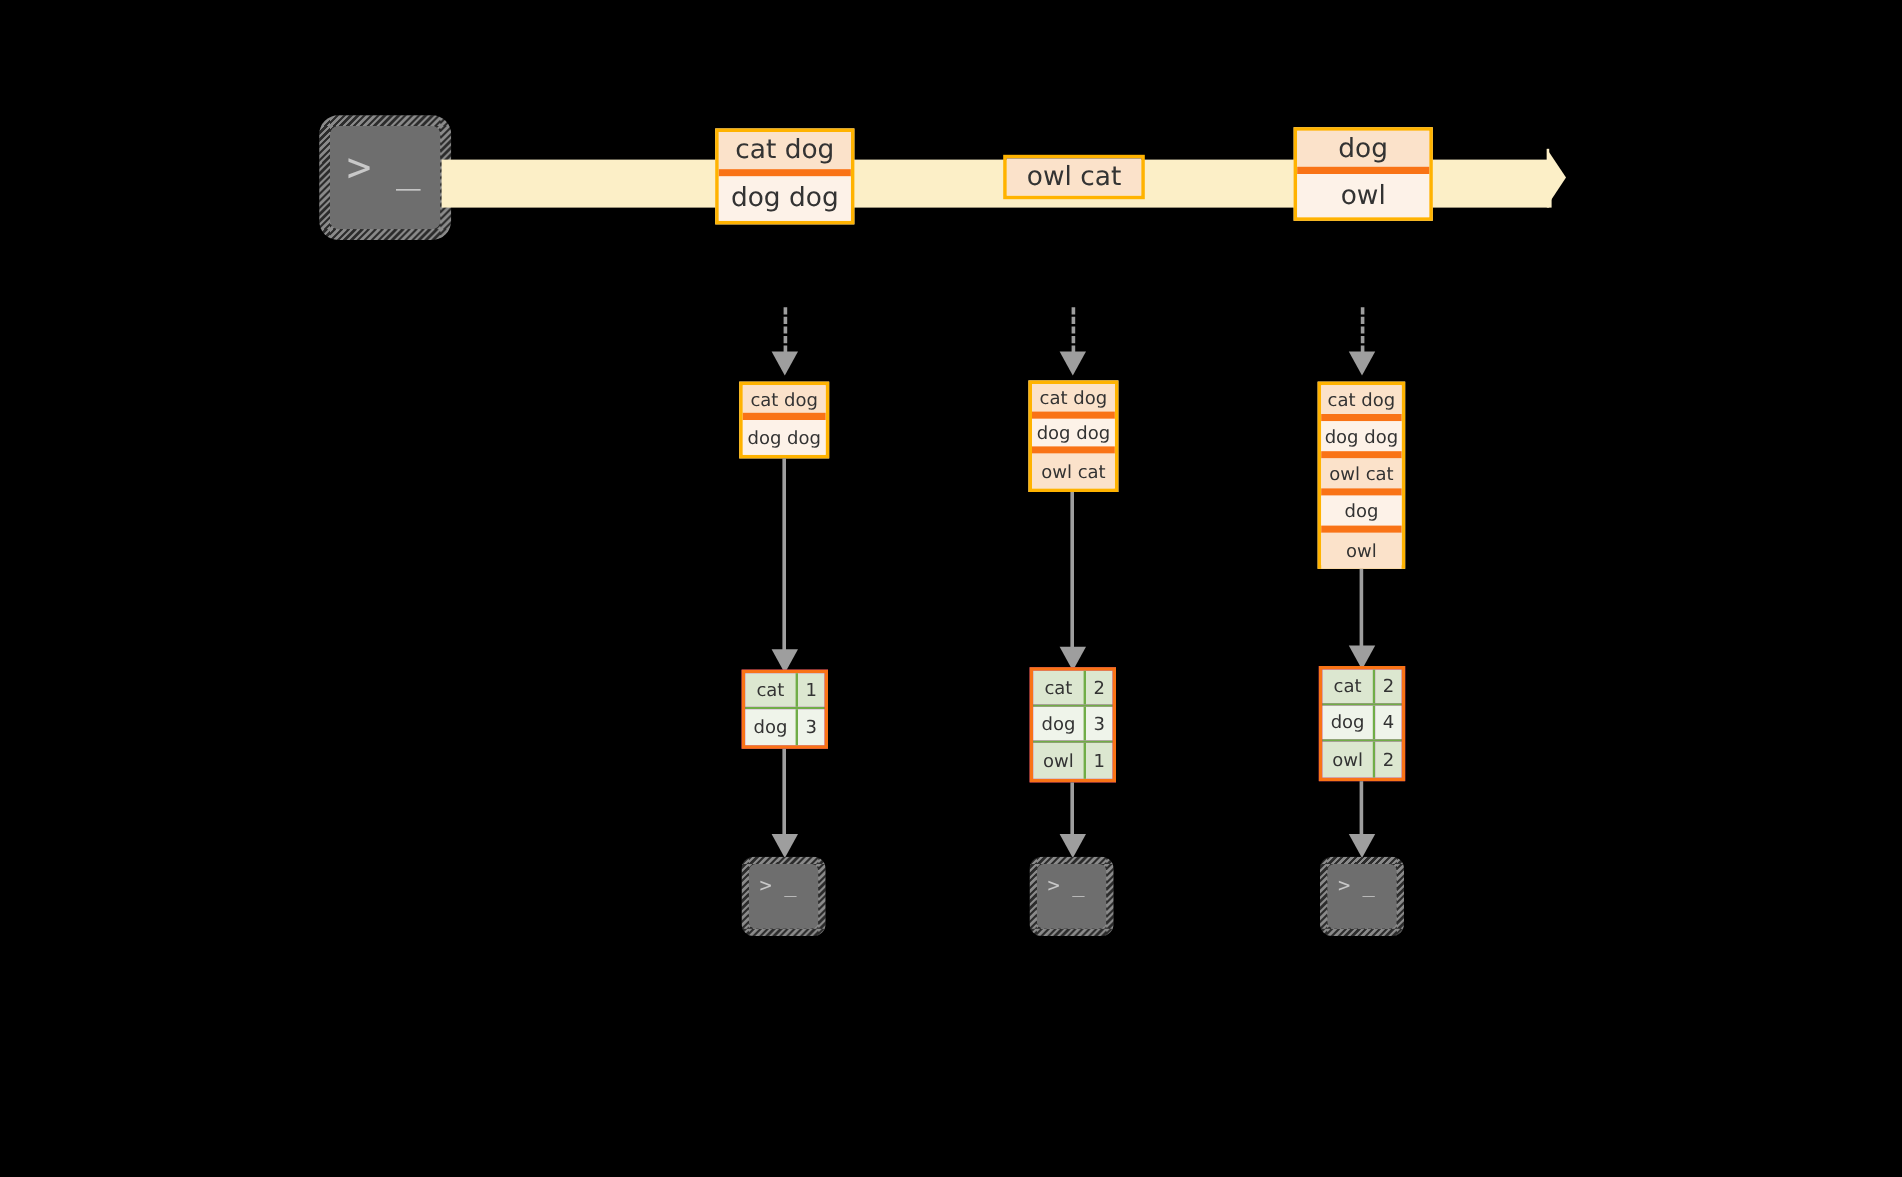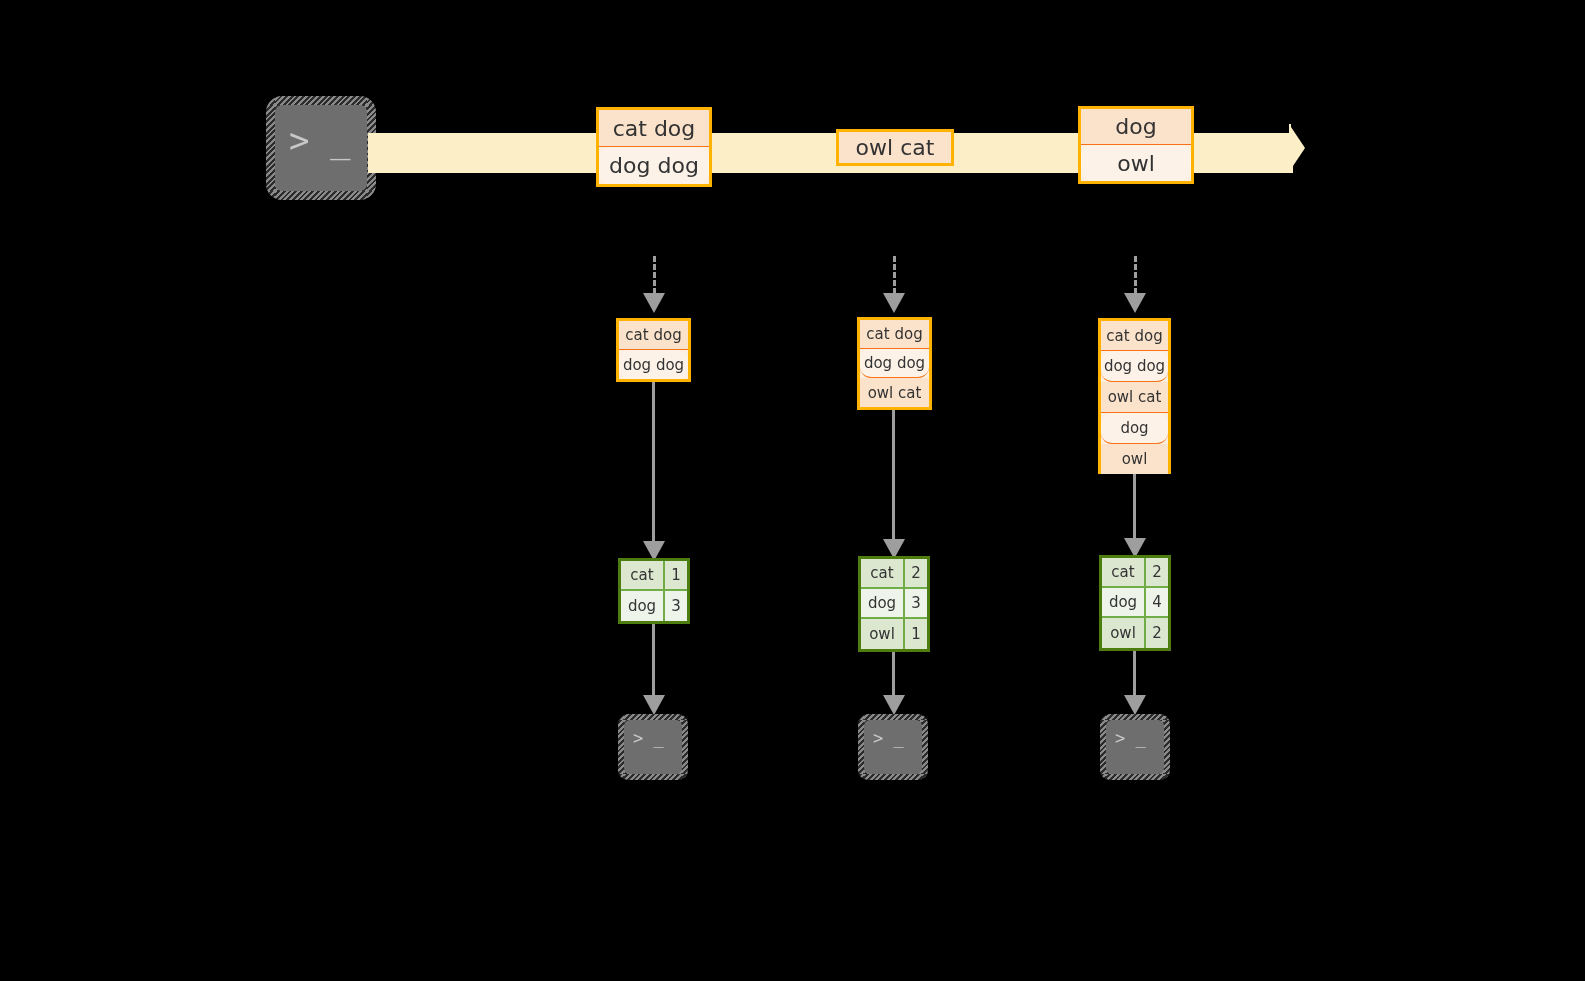--- a/index.html
+++ b/index.html
@@ -76,34 +76,34 @@
     border: 3px solid #FFB300;
     background: #FDEFE0;
   }
   .obox .row {
     box-sizing: border-box;
     display: flex;
     align-items: center;
     justify-content: center;
     color: #333333;
     white-space: nowrap;
-    border-bottom: 1px solid #f97316;
+    border-bottom: 6px solid #f97316;
   }
   .obox .row:last-child { border-bottom: none; }
   .obox .row.shade-a { background: #FBE2CA; }
-  .obox .row.shade-b { background: #FDF2E8; border-radius: 11px; }
+  .obox .row.shade-b { background: #FDF2E8; }
 
   .obox.stream-evt .row { font-size: 22px; height: 37px; }
   .obox.agg .row { font-size: 15px; height: 29px; }
 
   
   .gbox {
     position: absolute;
     box-sizing: border-box;
-    border: 3px solid #4d7c0f;
+    border: 3px solid #f97316;
     background: #a21caf;
   }
   .gbox .row {
     box-sizing: border-box;
     display: flex;
     height: 30px;
     border-bottom: 2px solid #70AD47;
   }
   .gbox .row:last-child { border-bottom: none; }
   .gbox .row.shade-a .cell { background: #DCE7D0; }

